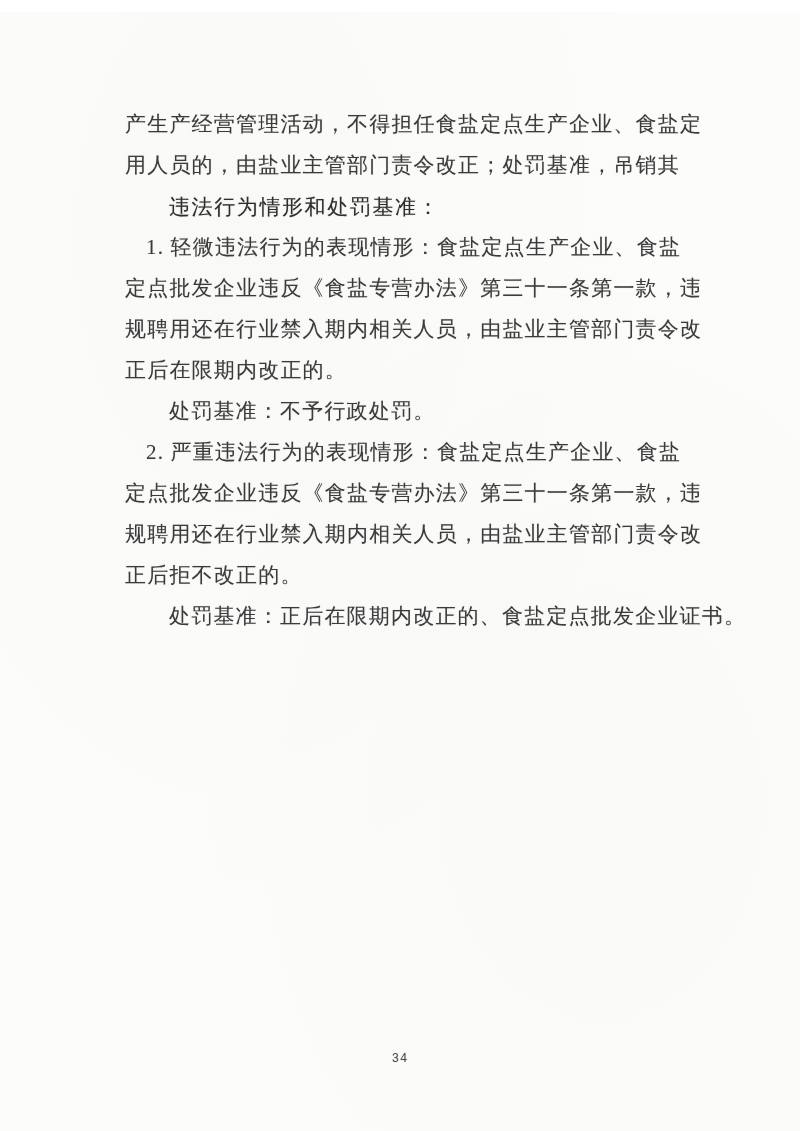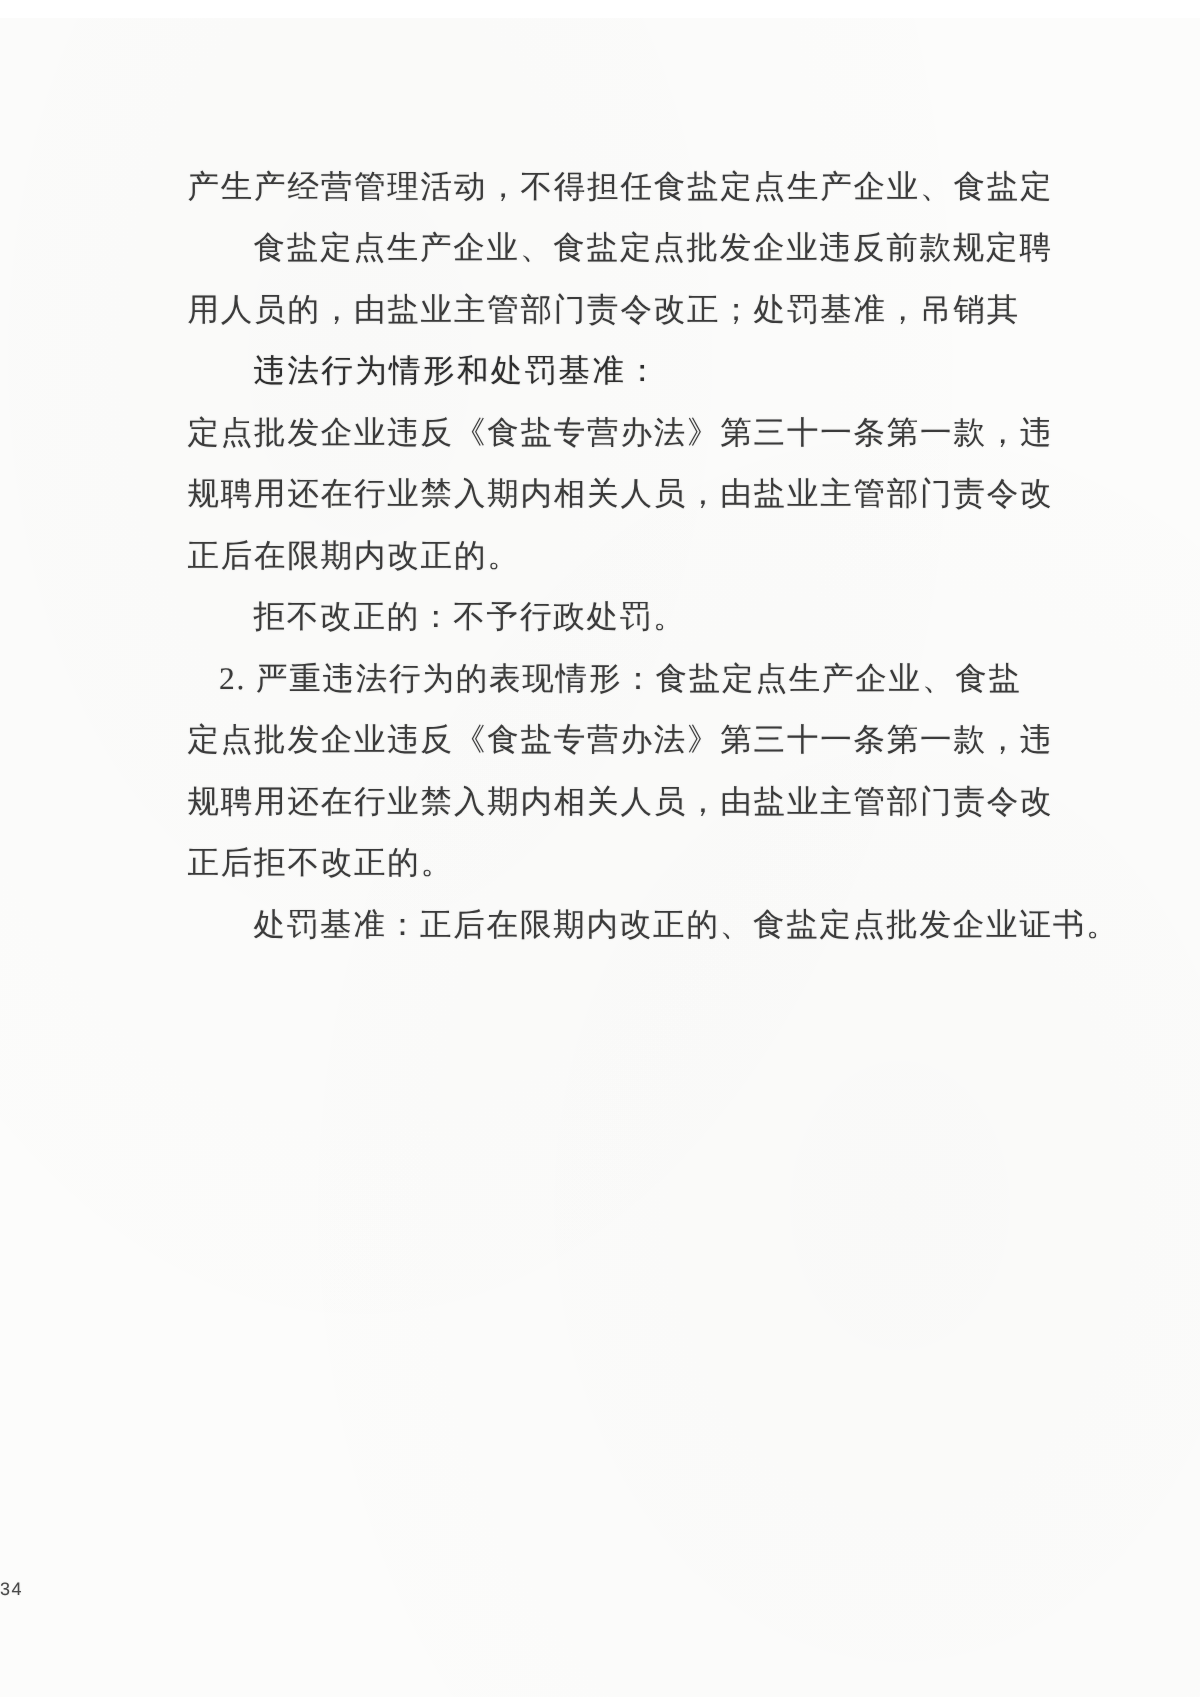--- a/index.html
+++ b/index.html
@@ -44,41 +44,41 @@
     font-weight: 400;
     color: #2e2e2e;
     letter-spacing: 1.6px;
     text-shadow: 0 0 1px rgba(60,60,60,0.4);
   }
   .page-number {
     position: absolute;
     left: 0;
     right: 0;
     top: 1040px;
-    text-align: left;
-    font-family: Liberation Sans, sans-serif;
+    text-align: center;
+    font-family: Liberation Mono, monospace;
     font-size: 12px;
     letter-spacing: 1px;
     color: #4a4a4a;
     text-shadow: 0 0 1px rgba(90,90,90,0.3);
   }
 </style>
 </head>
 <body>
 
 <div class="page">
   <div class="doc">
     <div class="line">产生产经营管理活动，不得担任食盐定点生产企业、食盐定</div>
-    <div class="line indent">食盐定点生产企业、食盐定点批发企业违反前款规定聘</div>
     <div class="line">用人员的，由盐业主管部门责令改正；处罚基准，吊销其</div>
     <div class="line indent heading">违法行为情形和处罚基准：</div>
+    <div class="line indent-num">1. 轻微违法行为的表现情形：食盐定点生产企业、食盐</div>
     <div class="line">定点批发企业违反《食盐专营办法》第三十一条第一款，违</div>
     <div class="line">规聘用还在行业禁入期内相关人员，由盐业主管部门责令改</div>
     <div class="line">正后在限期内改正的。</div>
-    <div class="line indent">拒不改正的：不予行政处罚。</div>
+    <div class="line indent">处罚基准：不予行政处罚。</div>
     <div class="line indent-num">2. 严重违法行为的表现情形：食盐定点生产企业、食盐</div>
     <div class="line">定点批发企业违反《食盐专营办法》第三十一条第一款，违</div>
     <div class="line">规聘用还在行业禁入期内相关人员，由盐业主管部门责令改</div>
     <div class="line">正后拒不改正的。</div>
     <div class="line indent">处罚基准：正后在限期内改正的、食盐定点批发企业证书。</div>
   </div>
   <div class="page-number">34</div>
 </div>
 
 </body></html>

